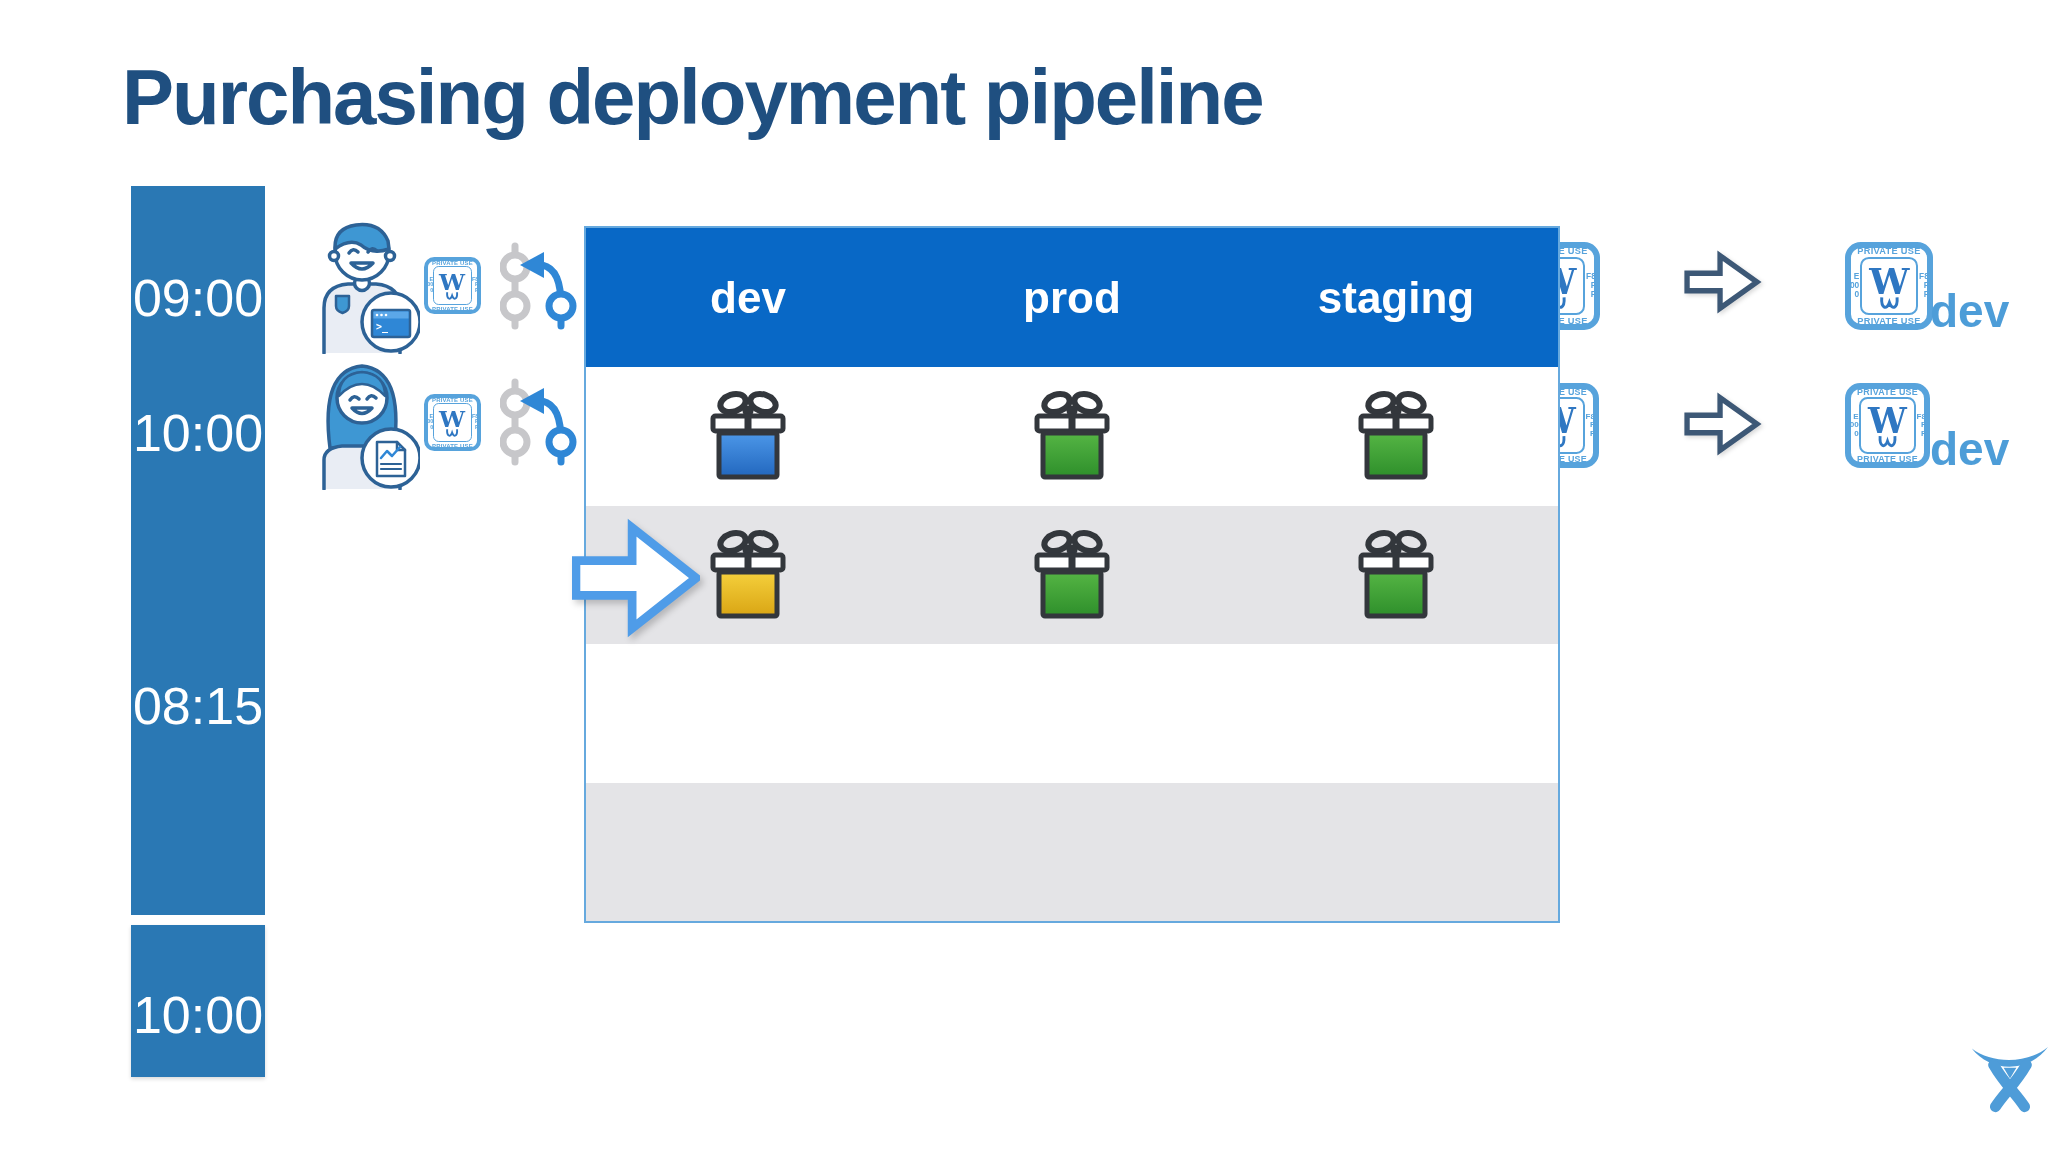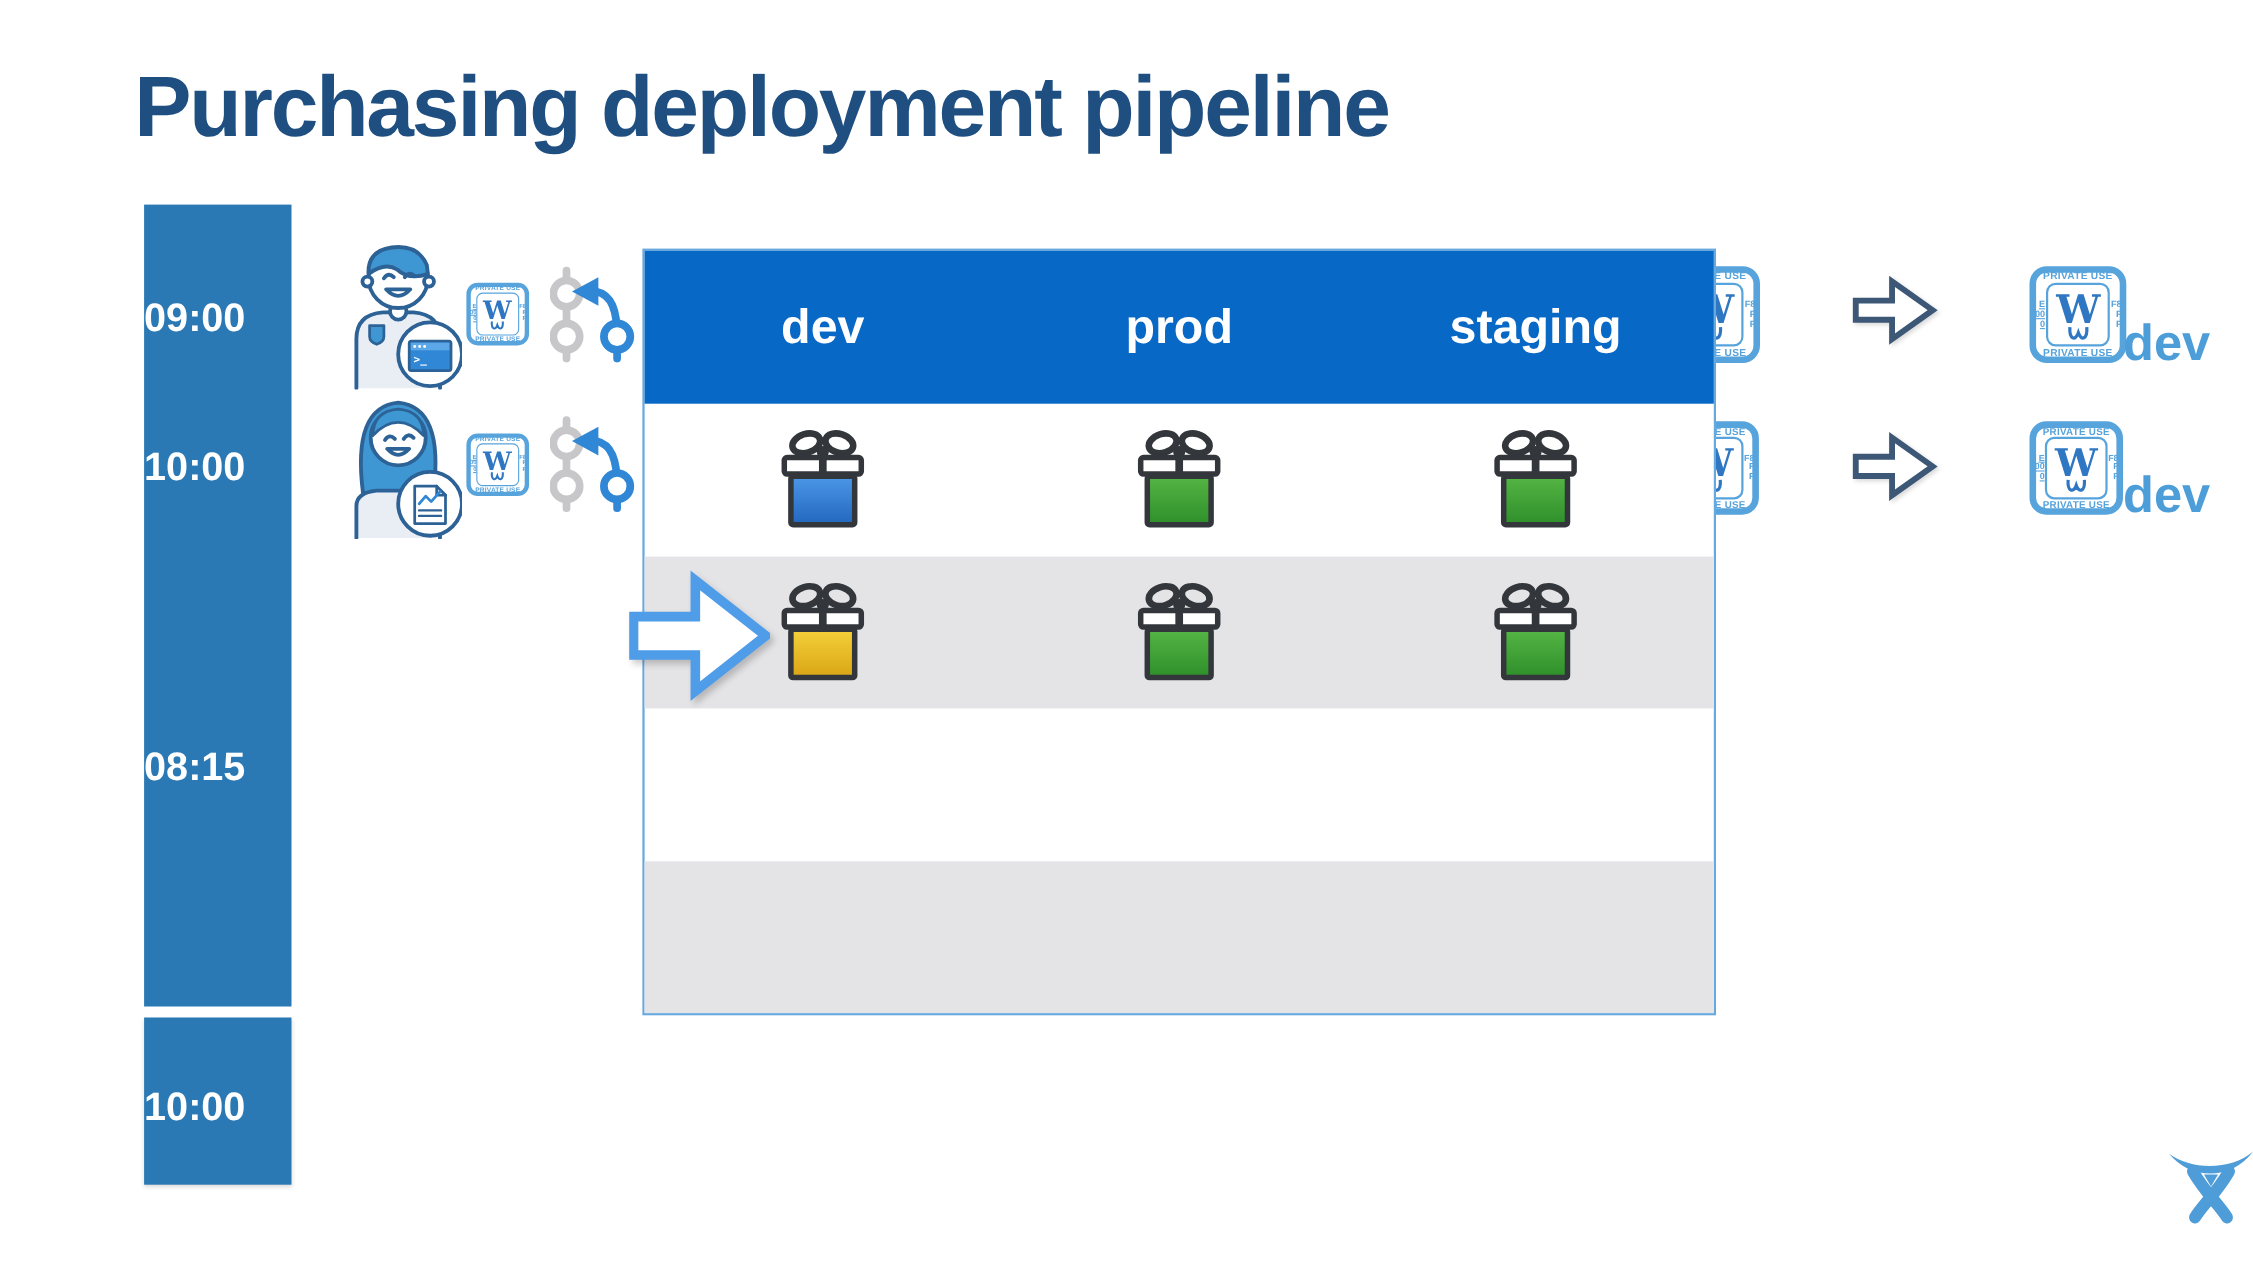--- a/index.html
+++ b/index.html
@@ -7,22 +7,22 @@
           font-family:"Liberation Sans", sans-serif;margin-left:48px;}
 
   
   .title{position:absolute;left:74px;top:52px;font-size:78px;font-weight:bold;
          color:#1F4F80;letter-spacing:-2px;}
 
   
   .tl-bar{position:absolute;left:83px;width:134px;background:#2A78B4;}
   .tl-bar.b1{top:186px;height:729px;}
   .tl-bar.b2{top:925px;height:152px;box-shadow:0 2px 4px rgba(0,0,0,.15);}
-  .tl-time{position:absolute;left:83px;width:134px;color:#fff;
-           font-size:36px;font-weight:bold;}
+  .tl-time{position:absolute;left:83px;width:134px;text-align:center;color:#fff;
+           font-size:52px;font-weight:normal;}
 
   
   .ptable{position:absolute;left:536px;top:226px;width:976px;height:697px;
           border:2px solid #66A9DE;box-sizing:border-box;z-index:2;
           display:flex;flex-direction:column;background:#fff;}
   .thead{height:139px;background:#0868C6;display:flex;flex:0 0 auto;}
   .thcell{flex:1;display:flex;align-items:center;justify-content:center;
           color:#fff;font-size:44px;font-weight:bold;}
   .tbody{flex:1;display:flex;flex-direction:column;}
   .trow{flex:1;display:flex;}
@@ -38,21 +38,21 @@
                 border:.072em solid #57A3DC;border-radius:.18em;background:#fff;box-sizing:border-box;}
   .stamp .inner{position:absolute;top:.165em;left:.165em;right:.165em;bottom:.165em;
                 border:.028em solid #57A3DC;border-radius:.1em;}
   .stamp .t-top,.stamp .t-bot{position:absolute;left:.1em;right:.1em;text-align:center;
                 font-size:.105em;font-weight:bold;white-space:nowrap;letter-spacing:.03em;}
   .stamp .t-top{top:.42em;}
   .stamp .t-bot{bottom:.42em;}
   .stamp .t-left,.stamp .t-right{position:absolute;top:50%;transform:translateY(-50%);
                 font-size:.095em;font-weight:bold;line-height:1.1;width:1.2em;
                 word-break:break-all;text-align:right;}
-  .stamp .t-left{left:.5em;text-decoration:underline;}
+  .stamp .t-left{left:.5em;}
   .stamp .t-right{right:.5em;}
   .stamp .mono{position:absolute;top:.2em;left:.2em;right:.2em;bottom:.2em;
                display:flex;align-items:center;justify-content:center;}
   .stamp .mono svg{width:100%;height:100%;}
 
   
   .fig{position:absolute;}
 
   
   .gift-blue  .box{fill:url(#g-blue);}

